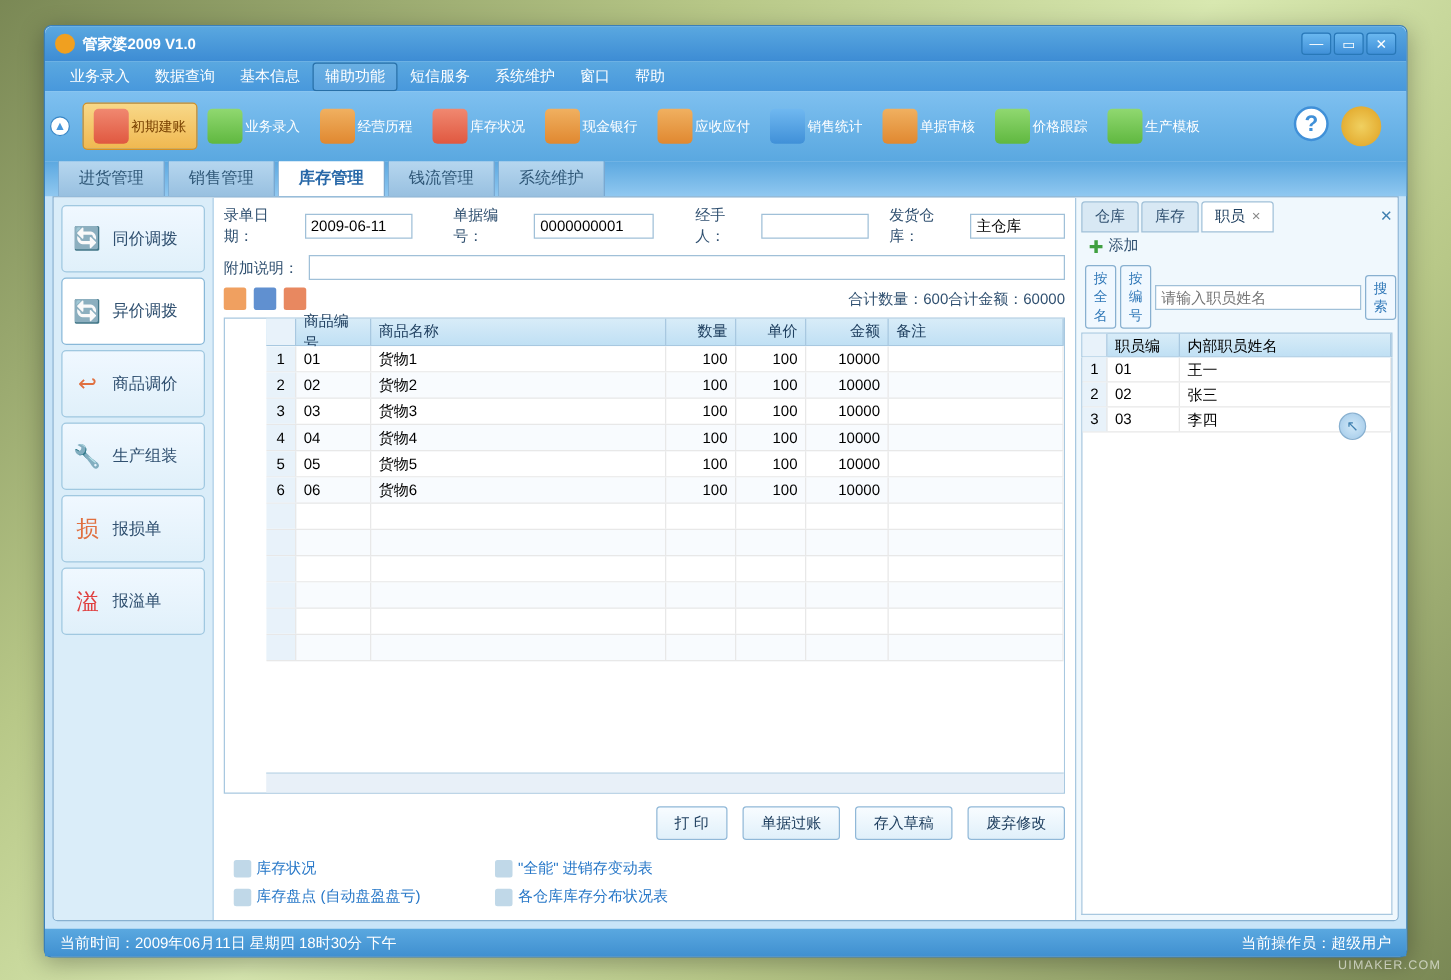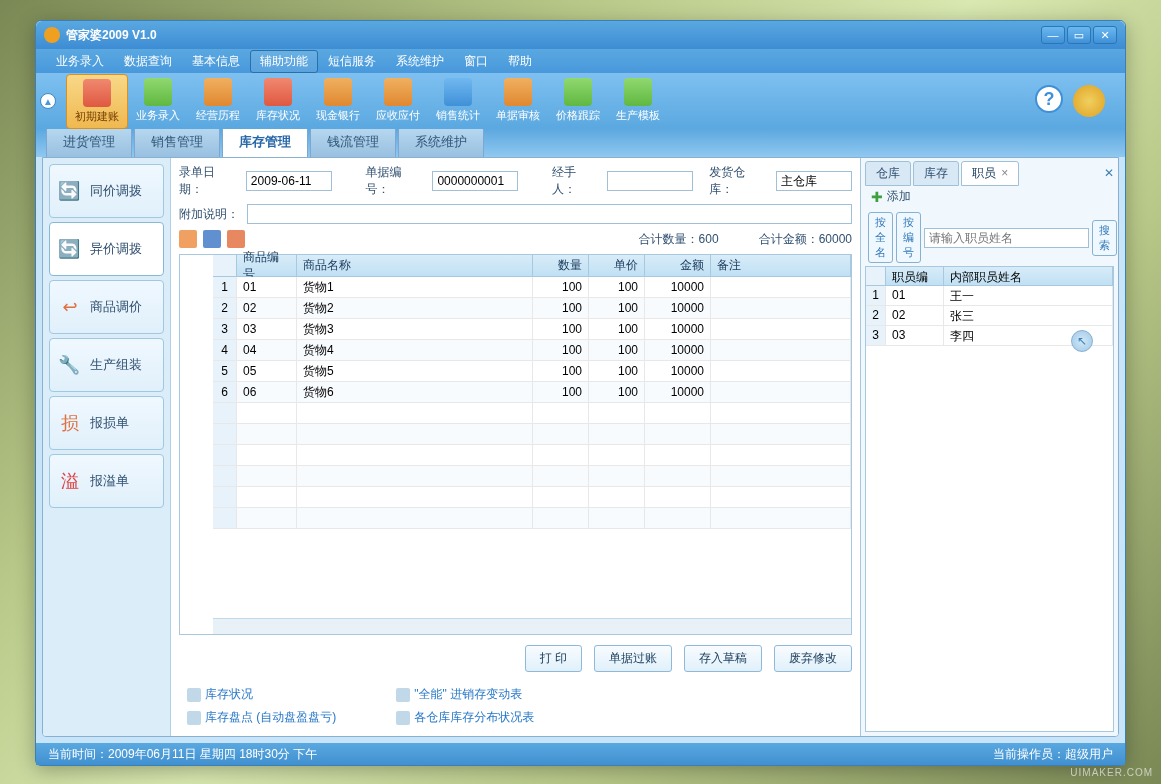--- a/index.html
+++ b/index.html
@@ -38,21 +38,21 @@
 }
 .menu-item { color:white; padding:3px 10px; cursor:pointer; font-size:12px;}
 .menu-item.active { border:1px solid #2870a8; background:rgba(255,255,255,0.1); border-radius:3px; padding:2px 9px;}
 .toolbar {
   height: 56px;
   background: linear-gradient(#7ec0f0, #5aa8e0);
   display:flex; align-items:center; padding:0 20px 0 30px;
   position:relative;
 }
 .collapse-btn { position:absolute; left:4px; top:50%; transform:translateY(-50%); width:16px; height:16px; background:white; border-radius:50%; display:flex; align-items:center; justify-content:center; color:#4898dc; font-size:10px; cursor:pointer; border:1px solid #3a88c8;}
-.tool-btn { display:flex; flex-direction:column; align-items:center; padding:4px 8px; cursor:pointer; color:white; font-size:11px; gap:2px;}
+.tool-btn { display:flex; flex-direction:row; align-items:center; padding:4px 8px; cursor:pointer; color:white; font-size:11px; gap:2px;}
 .tool-btn.active { background:linear-gradient(#f8d888,#f0b850); border:1px solid #d89020; border-radius:4px; color:#784000;}
 .tool-icon { width:28px; height:28px; border-radius:4px; display:flex; align-items:center; justify-content:center; font-size:16px;}
 .tool-icon.red { background:linear-gradient(#f08870,#e05840);}
 .tool-icon.green { background:linear-gradient(#90d870,#60b840);}
 .tool-icon.orange { background:linear-gradient(#f0b060,#e08830);}
 .tool-icon.blue { background:linear-gradient(#70b8f0,#4090d8);}
 .toolbar-right { margin-left:auto; display:flex; gap:10px;}
 .help-icon { width:28px; height:28px; background:white; border:2px solid #4090d8; border-radius:50%; display:flex; align-items:center; justify-content:center; color:#4090d8; font-size:18px; font-weight:bold; cursor:pointer;}
 .globe-icon { width:32px; height:32px; background:radial-gradient(#f0d060,#e0a020); border-radius:50%; cursor:pointer;}
 
@@ -69,21 +69,21 @@
 
 .main { flex:1; display:flex; flex-direction:column; padding:6px 8px; gap:6px; min-width:0;}
 .formrow { display:flex; align-items:center; gap:8px; font-size:12px; color:#305070;}
 .formrow label { }
 .formrow input { border:1px solid #a0c0d8; height:20px; padding:0 4px; font-size:12px;}
 .formrow .sp { flex:1;}
 .mini-icons { display:flex; gap:6px; align-items:center;}
 .mini-icon { width:18px; height:18px; cursor:pointer; background:#f0a060; border-radius:2px;}
 .mini-icon.b { background:#6090d0;}
 .mini-icon.p { background:#e88860;}
-.totals { display:flex; gap:40px; font-size:12px; color:#305070;}
+.totals { display:flex; font-size:12px; color:#305070;}
 
 .grid { flex:1; border:1px solid #a8c8e0; display:flex; flex-direction:column; min-height:0;padding-left:33px;}
 .grid-head { display:flex; background:linear-gradient(#d8ecf8,#c0e0f4); border-bottom:1px solid #a8c8e0; height:22px; font-size:12px; color:#204060;}
 .grid-head > div { border-right:1px solid #a8c8e0; padding:3px 6px; display:flex; align-items:center;}
 .grid-body { flex:1; overflow:auto; background:white;}
 .grid-row { display:flex; height:21px; border-bottom:1px solid #e8e8e8; font-size:12px;}
 .grid-row > div { border-right:1px solid #e8e8e8; padding:2px 6px; display:flex; align-items:center;}
 .grid-row:nth-child(even){ background:#f8fbfe;}
 .c-idx{width:24px; justify-content:center; background:#e8f2fa;}
 .c-code{width:60px;}
@@ -238,21 +238,21 @@
           <span>报溢单</span>
         </div>
       </div>
 
     <div class="main">
       <div class="formrow">
         <label>录单日期：</label>
         <input style="width: 86px;" value="2009-06-11">
         <span style="width:18px"></span>
         <label>单据编号：</label>
-        <input style="width: 86px;" value="0000000001">
+        <input style="width: 96px;" value="0000000001">
         <span style="width:18px"></span>
         <label>经手人：</label>
         <input style="width: 86px;" value="">
         <span class="sp"></span>
         <label>发货仓库：</label>
         <input style="width: 76px;" value="主仓库">
       </div>
       <div class="formrow">
         <label>附加说明：</label>
         <input style="flex: 1 1 0%;">

